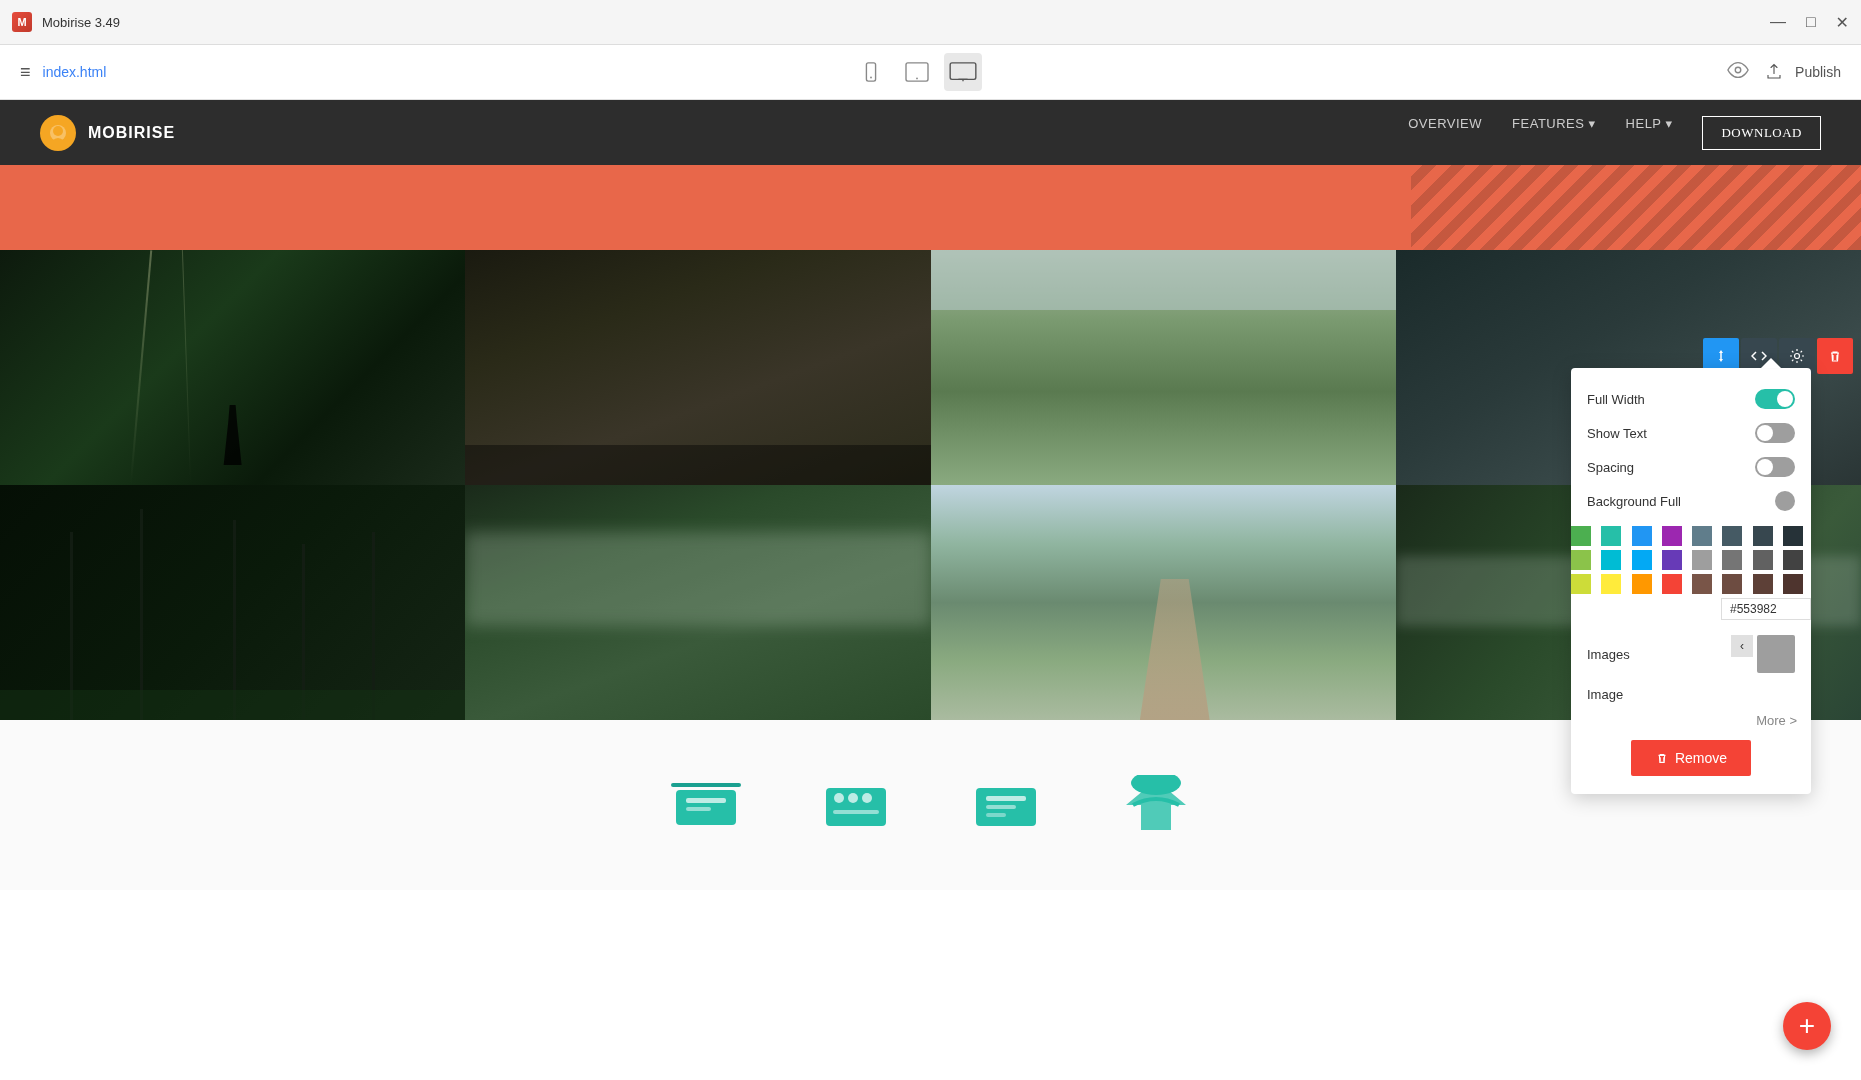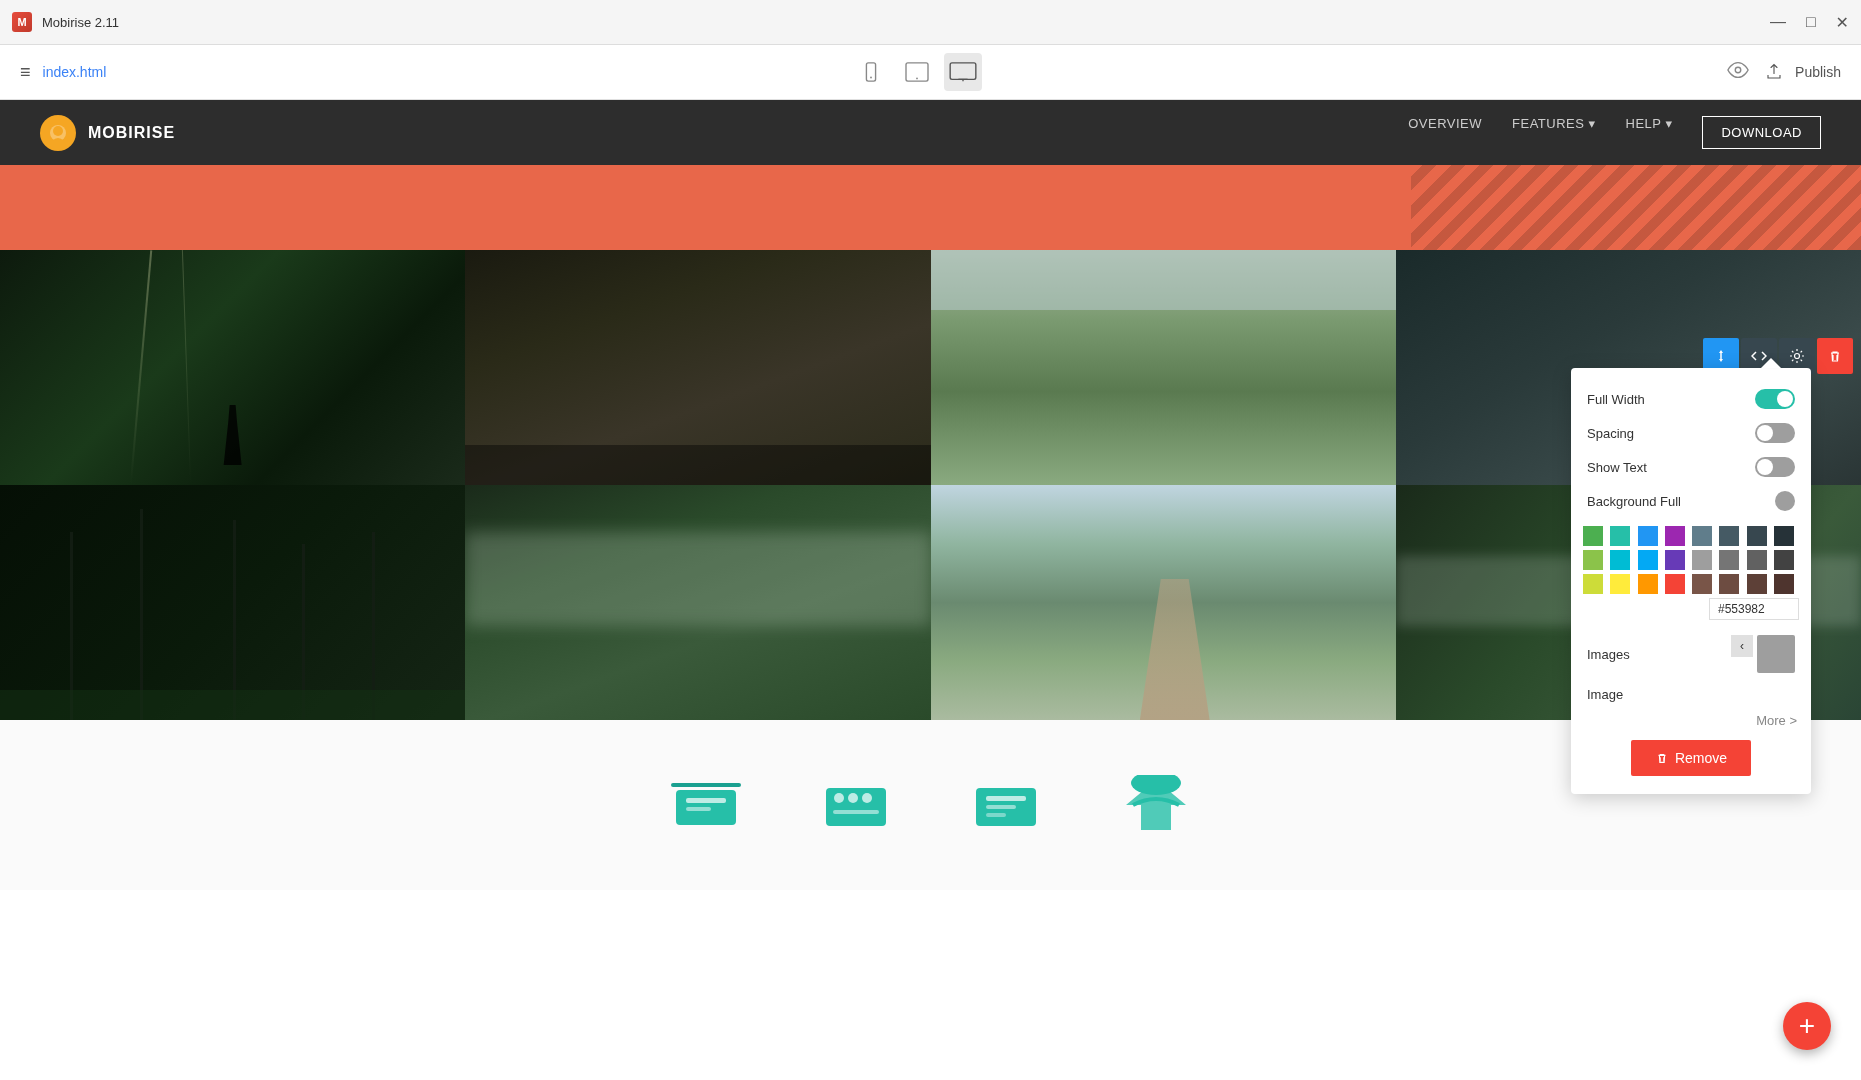--- a/index.html
+++ b/index.html
@@ -58,21 +58,21 @@
       align-items: center;
       justify-content: space-between;
       padding: 0 40px;
     }
     .site-nav-brand { display: flex; align-items: center; gap: 12px; color: white; font-size: 16px; font-weight: bold; letter-spacing: 1px; }
     .brand-icon { width: 36px; height: 36px; background: #f5a623; border-radius: 50%; display: flex; align-items: center; justify-content: center; }
     .site-nav-links { display: flex; align-items: flex-start; gap: 30px; }
     .nav-link { color: #ccc; font-size: 13px; text-decoration: none; letter-spacing: 0.5px; cursor: pointer; }
     .nav-download-btn {
       border: 1.5px solid white; color: white; background: transparent;
-      padding: 8px 18px; font-size: 13px; cursor: pointer; letter-spacing: 0.5px;
+      padding: 8px 18px; font-size: 13px; cursor: pointer; letter-spacing: 0.5px; font-family: Liberation Serif, serif;
     }
 
     
     .orange-section {
       background: #e8674a;
       height: 85px;
       position: relative;
     }
     .diagonal-pattern {
       position: absolute; right: 0; top: 0; bottom: 0; width: 450px;
@@ -164,21 +164,21 @@
       background: white;
     }
     .toggle.on::after { right: 2px; }
     .toggle.off::after { left: 2px; }
     .bg-color-circle {
       width: 20px; height: 20px; border-radius: 50%; background: #9e9e9e;
     }
 
     
     .color-picker-area {
-      padding: 8px 12px;
+      padding: 8px 0;
     }
     .color-swatches {
       display: grid;
       grid-template-columns: repeat(8, 1fr);
       gap: 2px;
       margin-bottom: 4px;
     }
     .swatch {
       width: 20px; height: 20px;
       cursor: pointer;
@@ -263,21 +263,21 @@
 </head>
 <body>
 
 <div style="position: relative;">
 
   <div class="titlebar">
     <div class="titlebar-left">
       <div class="titlebar-logo">
         <span>M</span>
       </div>
-      <span class="titlebar-title">Mobirise 2.11</span>
+      <span class="titlebar-title">Mobirise 3.49</span>
     </div>
     <div class="titlebar-controls">
       <span class="titlebar-control">—</span>
       <span class="titlebar-control">□</span>
       <span class="titlebar-control">✕</span>
     </div>
   </div>
 
   <div class="toolbar">
     <div class="toolbar-left">
@@ -433,26 +433,26 @@
     <div class="settings-panel">
 
       <div style="position:absolute;top:-10px;right:30px;width:0;height:0;border-left:10px solid transparent;border-right:10px solid transparent;border-bottom:10px solid white;filter:drop-shadow(0 -2px 2px rgba(0,0,0,0.1))"></div>
 
       <div class="settings-row">
         <span class="settings-label">Full Width</span>
         <div class="toggle on"></div>
       </div>
 
       <div class="settings-row">
+        <span class="settings-label">Show Text</span>
+        <div class="toggle off"></div>
+      </div>
+
+      <div class="settings-row">
         <span class="settings-label">Spacing</span>
-        <div class="toggle off"></div>
-      </div>
-
-      <div class="settings-row">
-        <span class="settings-label">Show Text</span>
         <div class="toggle off"></div>
       </div>
 
       <div class="settings-row">
         <span class="settings-label">Background Full</span>
         <div class="bg-color-circle"></div>
       </div>
 
       <div class="color-picker-area">
         <div class="color-swatches">

